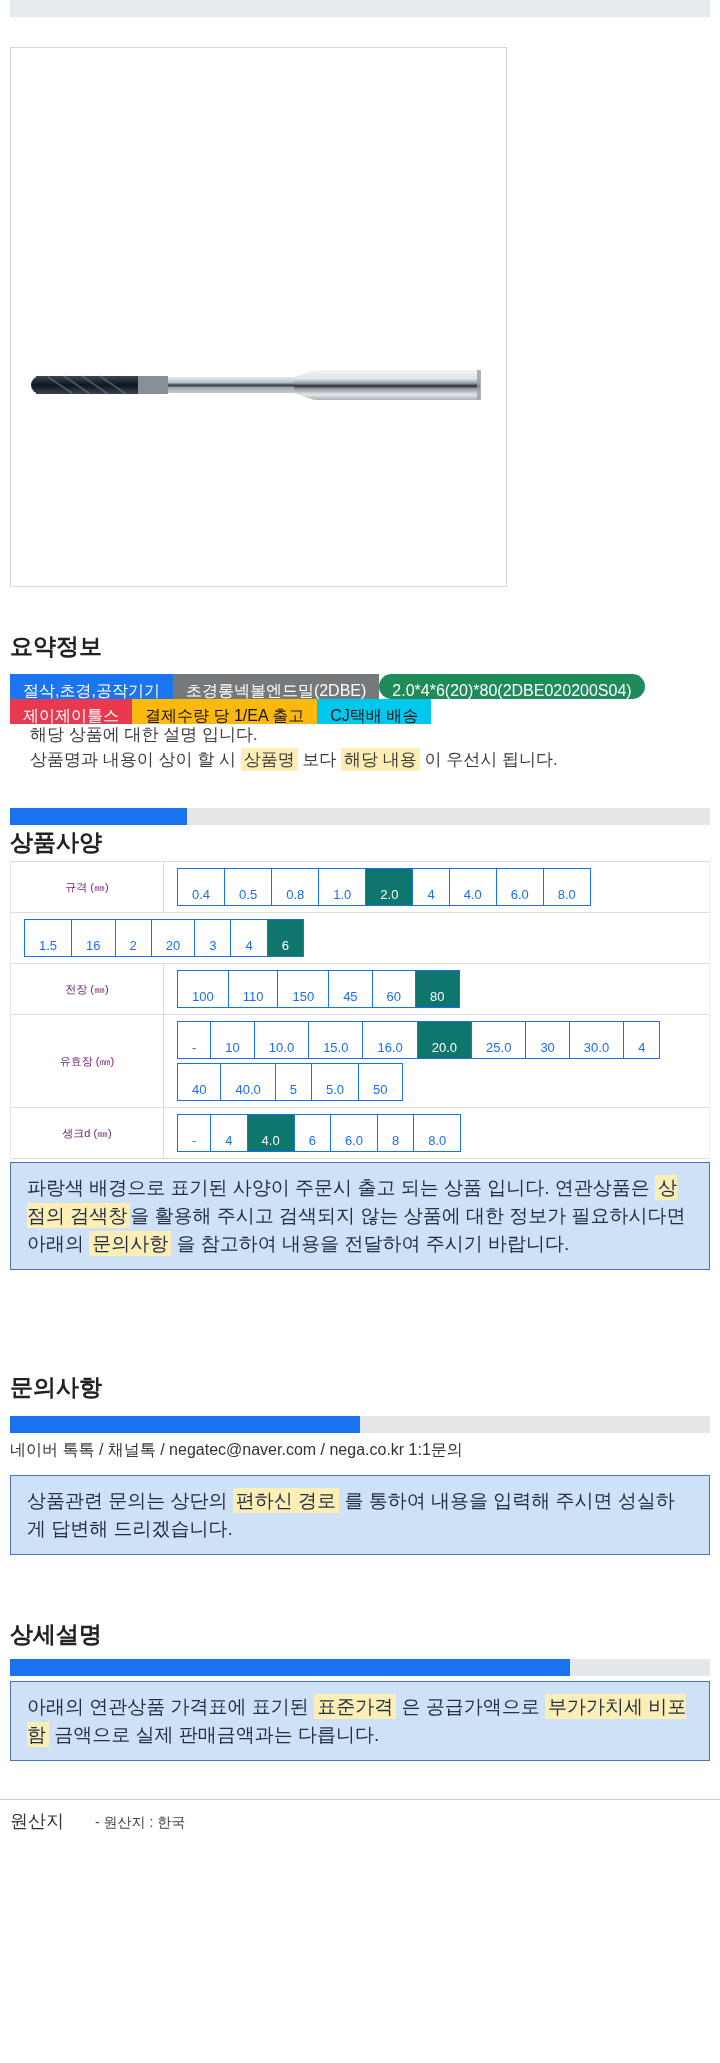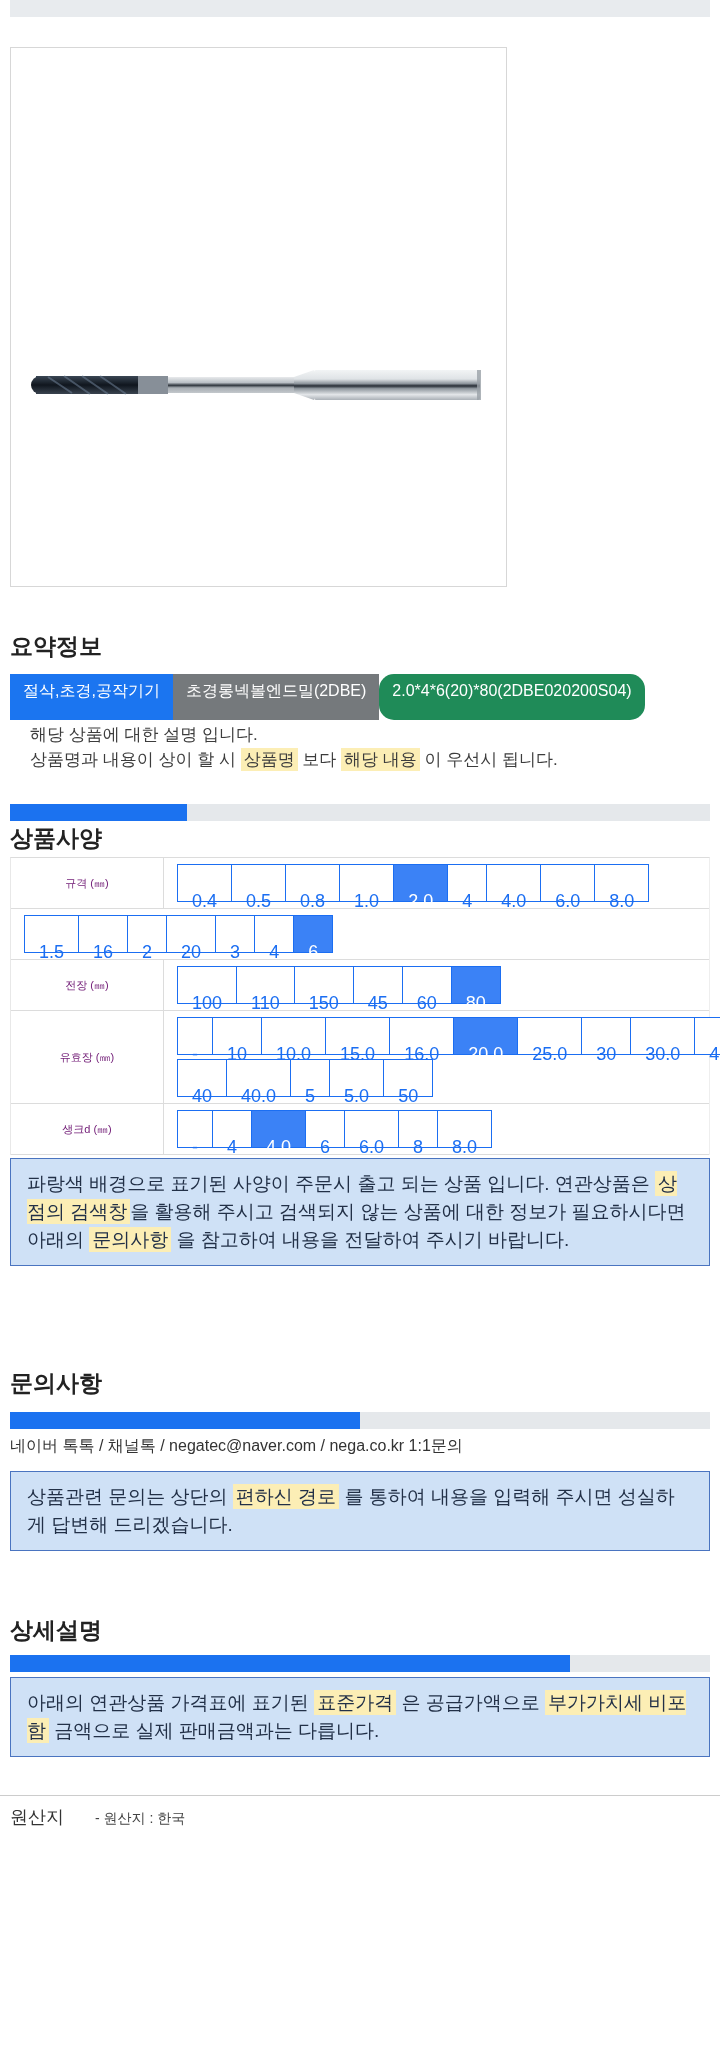--- a/index.html
+++ b/index.html
@@ -17,43 +17,43 @@
   
   .section-title{margin:0 10px;font-size:23px;line-height:30px;font-weight:700;color:#222;}
   .t-summary{margin-top:44px;}
   .t-specs{margin-top:2px;}
   .t-inquiry{margin-top:102px;}
   .t-detail{margin-top:64px;}
 
   
   .tags{margin:13px 10px 0 10px;}
   .tag-row{display:flex;}
-  .tag{height:46px;line-height:33px;padding:0 13px;font-size:16px;white-space:nowrap;}
+  .tag{height:25px;line-height:33px;padding:0 13px;font-size:16px;white-space:nowrap;}
 
   
   .progress{margin:0 10px;height:17px;background:#e5e8eb;}
   .progress i{display:block;height:100%;background:#1b72f0;}
   .bar-specs{margin-top:84px;}
   .bar-specs i{width:177px;}
   .bar-inquiry{margin-top:14px;}
   .bar-inquiry i{width:350px;}
   .bar-detail{margin-top:10px;}
   .bar-detail i{width:560px;}
 
   
   .spec-table{margin:4px 10px 0 10px;border-top:1px solid #dcdcdc;border-left:1px solid #e8e8e8;border-right:1px solid #eee;}
   .spec-row{display:flex;border-bottom:1px solid #dcdcdc;}
   .spec-label{flex:0 0 152px;display:flex;align-items:center;justify-content:center;
               color:#701a75;font-size:11px;border-right:1px solid #dcdcdc;}
   .spec-values{display:flex;flex-direction:column;gap:4px;padding:6px 0 6px 13px;}
   .cell-strip{display:flex;}
-  .cell{box-sizing:border-box;min-width:30px;height:38px;line-height:36px;padding:18px 14px;text-align:center;
-        border:1px solid #1b6ef2;color:#1b6ef2;background:#fff;font-size:18px;margin-left:-1px;cursor:pointer;}
+  .cell{box-sizing:border-box;min-width:30px;height:38px;line-height:36px;padding:8px 14px;text-align:center;
+        border:1px solid #1b6ef2;color:#1b6ef2;background:#fff;font-size:13px;margin-left:-1px;cursor:pointer;}
   .cell:first-child{margin-left:0;}
-  .cell.selected{background:#3b82f6;color:#fff;}
+  .cell.selected{background:#0f766e;color:#fff;}
 
   
   .notice{margin:0 10px;background:#cfe1f6;border:1px solid #4a74c0;color:#223047;
           font-size:19px;line-height:28px;padding:11px 16px;}
   .n1{margin-top:3px;}
   .n2{margin-top:14px;}
   .n3{margin-top:5px;}
 
   .contact{margin:7px 10px 0 10px;font-size:16px;color:#333;}
 
@@ -107,20 +107,25 @@
   </div>
 </div>
 
 <h2 class="section-title t-summary">요약정보</h2>
 <div class="tags">
     <div class="tag-row">
       <div class="tag" style="background: rgb(27, 117, 240); color: rgb(255, 255, 255);">절삭,초경,공작기기</div>
       <div class="tag" style="background: rgb(117, 121, 124); color: rgb(255, 255, 255);">초경롱넥볼엔드밀(2DBE)</div>
       <div class="tag" style="background: rgb(31, 139, 88); color: rgb(255, 255, 255); border-radius: 15px;">2.0*4*6(20)*80(2DBE020200S04)</div>
     </div>
+    <div class="tag-row">
+      <div class="tag" style="background: rgb(231, 57, 80); color: rgb(255, 255, 255);">제이제이툴스</div>
+      <div class="tag" style="background: rgb(252, 185, 13); color: rgb(17, 17, 17);">결제수량 당 1/EA 출고</div>
+      <div class="tag" style="background: rgb(0, 200, 236); color: rgb(17, 17, 17);">CJ택배 배송</div>
+    </div>
   </div>
 
 <div class="progress bar-specs">
     <i></i>
   </div>
 <h2 class="section-title t-specs">상품사양</h2>
 <div class="spec-table">
     <div class="spec-row">
       <div class="spec-label">규격 (㎜)</div>
       <div class="spec-values">

